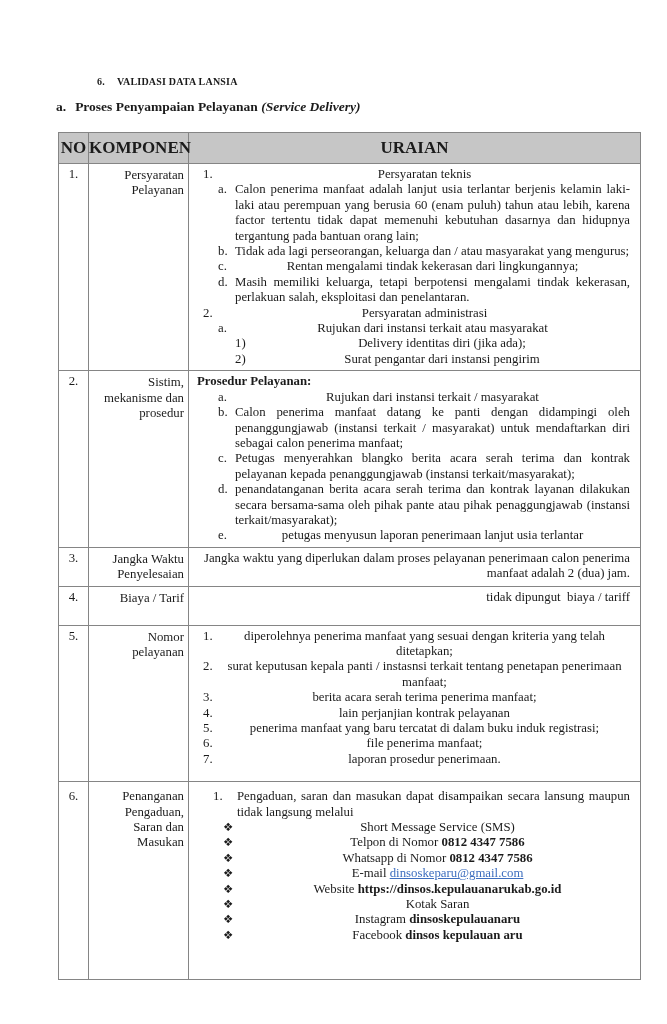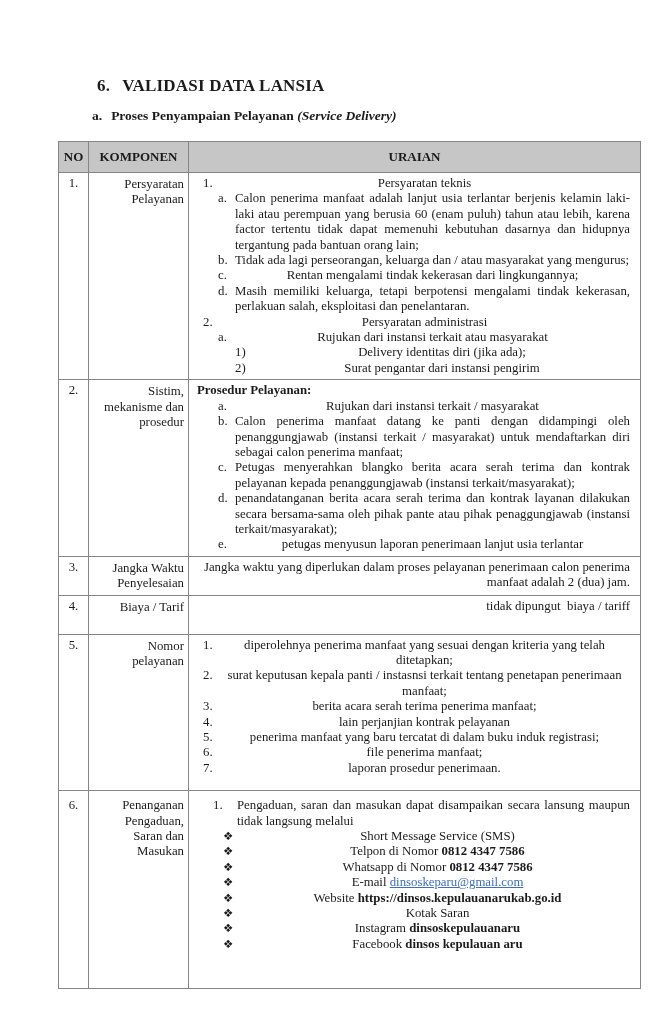--- a/index.html
+++ b/index.html
@@ -5,38 +5,38 @@
   html,body{margin:0;padding:0;}
   body{
     width:667px;height:1024px;background:#ffffff;
     font-family:"Liberation Serif","DejaVu Serif",serif;
     color:#1b1b1b;
     -webkit-font-smoothing:antialiased;
   }
   .page{position:relative;width:667px;height:1024px;background:#fff;overflow:hidden;}
   .h1{
     padding-top:76px;padding-left:97px;
-    font-size:17px;font-weight:700;letter-spacing:.2px;
+    font-size:10px;font-weight:700;letter-spacing:.2px;
   }
   .h1 .hnum{display:inline-block;margin-right:12px;}
   .h2{
-    margin-top:12px;padding-left:92px;
+    margin-top:12px;padding-left:56px;
     font-size:13.5px;font-weight:700;
   }
   .h2 .hnum2{display:inline-block;margin-right:9px;}
   .h2 .ital{font-style:italic;}
   table.svc-table{
     margin:17px 0 0 58px;
     border-collapse:collapse;table-layout:fixed;width:582px;
   }
   .c-no{width:30px;} .c-komp{width:100px;} .c-uraian{width:452px;}
   th,td{border:1px solid var(--border,#858585);vertical-align:top;}
   th{
     background:var(--header-bg,#c6c6c6);
-    font-size:13px;font-weight:700;text-align:center;
+    font-size:17px;font-weight:700;text-align:center;
     height:30px;vertical-align:middle;padding:0;
   }
   td{font-size:12.8px;line-height:15.4px;}
   td.no-cell{text-align:center;padding:3px 2px;}
   td.komp-cell{padding:4px 4px 3px 9px;text-align:right;}
   td.uraian-cell{padding:3px 10px 3px 8px;}
   .u-title{font-weight:700;}
   .u-text{white-space:pre-wrap;text-align:right;}
   .li{display:flex;align-items:flex-start;}
   .li .marker{flex:0 0 auto;}

